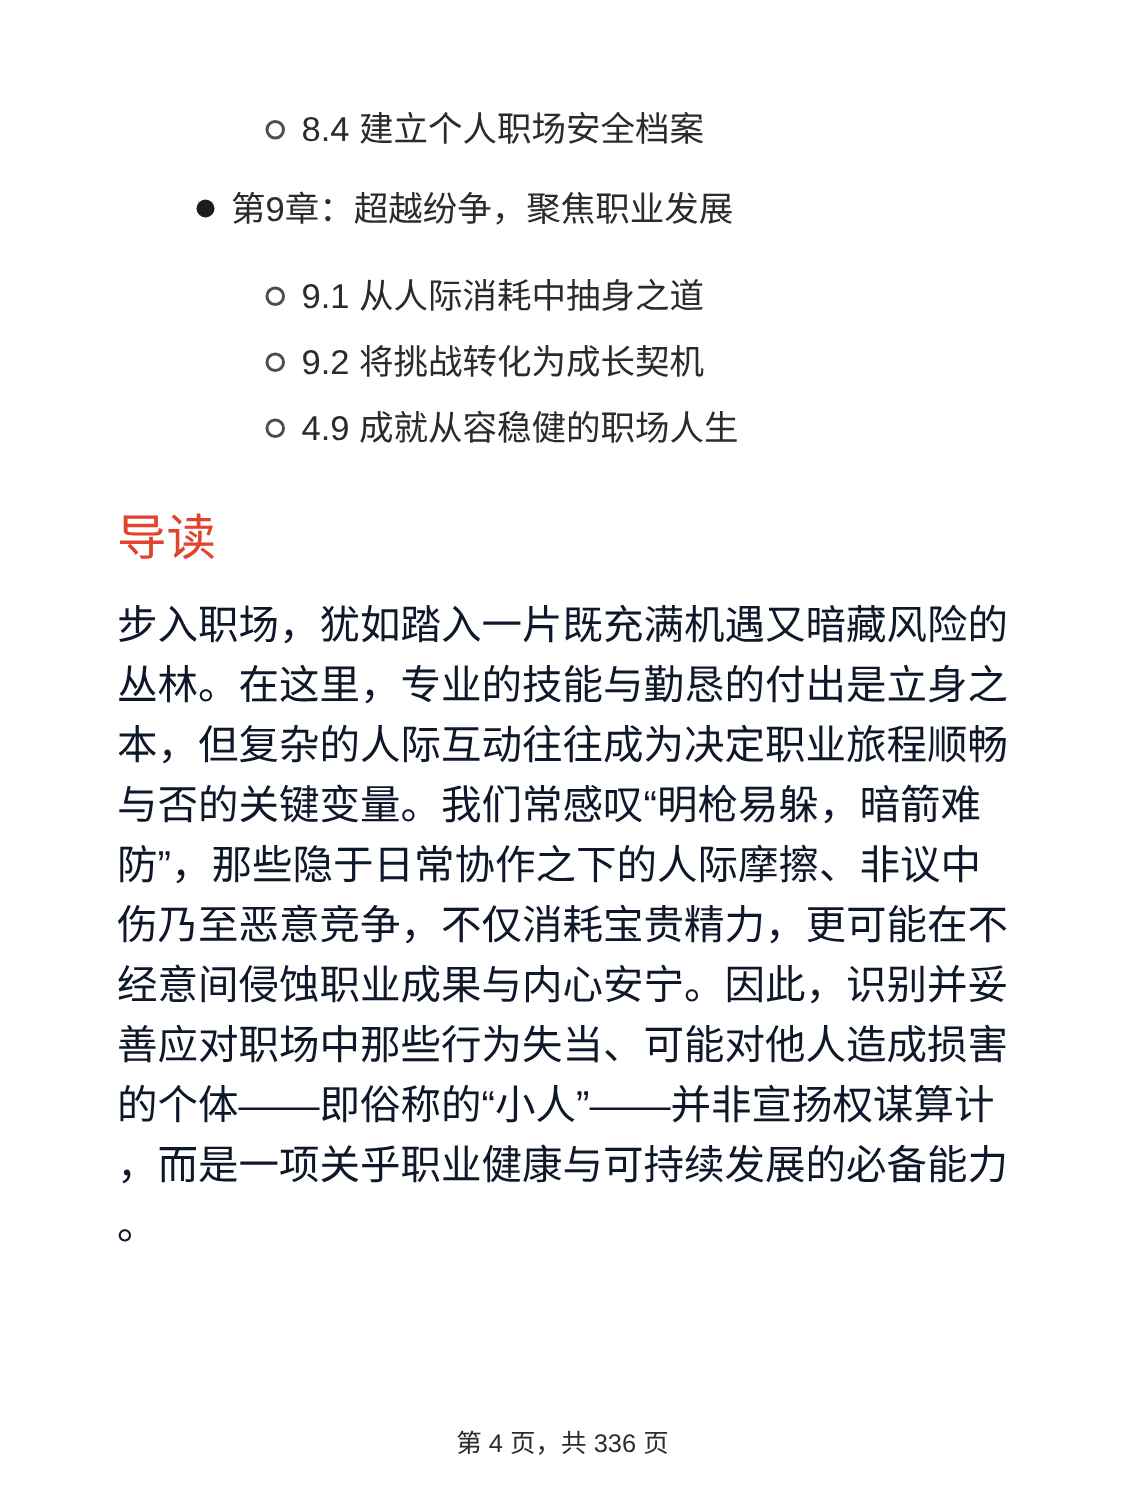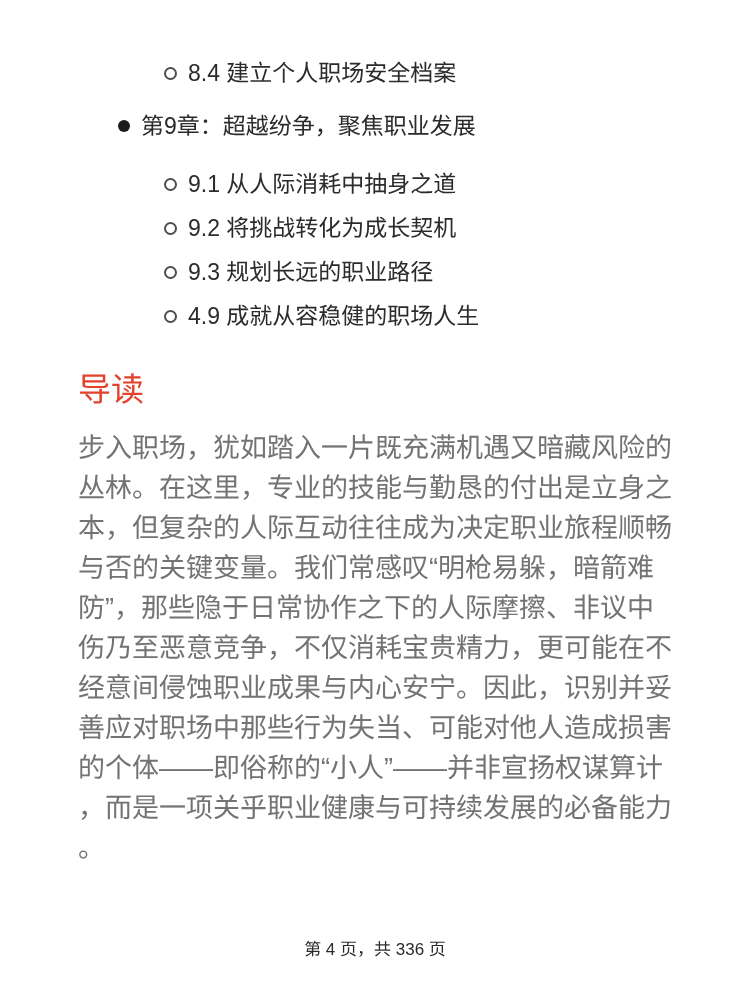--- a/index.html
+++ b/index.html
@@ -16,21 +16,21 @@
     color: #272727;
   }
   .page {
     position: relative;
     width: 750px;
     height: 1000px;
   }
   
   .toc {
     list-style: none;
-    margin: 0;
+    margin: 13px;
     padding: 58px 0 0 0;
   }
   .toc-row {
     display: flex;
     align-items: center;
     line-height: 30px;
     font-size: 23px;
     color: #2b2b2b;
   }
   .toc-row.level-1 { padding-left: 118px; }
@@ -63,21 +63,21 @@
     line-height: 44px;
     font-weight: normal;
     color: #e1432e;
   }
   
   .body-paragraph {
     margin: 16px 78px 0 78px;
     width: 594px;
     font-size: 27px;
     line-height: 40px;
-    color: #737373;
+    color: #0f172a;
     text-align: left;
     word-break: break-all;
     line-break: anywhere;
   }
   
   .footer {
     position: absolute;
     left: 0;
     right: 0;
     bottom: 39px;
@@ -104,24 +104,20 @@
     <li class="toc-row level-2">
       <span class="bullet bullet-circle"></span>
       <span>9.1 从人际消耗中抽身之道</span>
     </li>
     <li class="toc-row level-2">
       <span class="bullet bullet-circle"></span>
       <span>9.2 将挑战转化为成长契机</span>
     </li>
     <li class="toc-row level-2">
       <span class="bullet bullet-circle"></span>
-      <span>9.3 规划长远的职业路径</span>
-    </li>
-    <li class="toc-row level-2">
-      <span class="bullet bullet-circle"></span>
       <span>4.9 成就从容稳健的职场人生</span>
     </li>
   </ul>
 
   <h2 class="section-heading">导读</h2>
 
   <p class="body-paragraph">步入职场，犹如踏入一片既充满机遇又暗藏风险的丛林。在这里，专业的技能与勤恳的付出是立身之本，但复杂的人际互动往往成为决定职业旅程顺畅与否的关键变量。我们常感叹“明枪易躲，暗箭难防”，那些隐于日常协作之下的人际摩擦、非议中伤乃至恶意竞争，不仅消耗宝贵精力，更可能在不经意间侵蚀职业成果与内心安宁。因此，识别并妥善应对职场中那些行为失当、可能对他人造成损害的个体——即俗称的“小人”——并非宣扬权谋算计，而是一项关乎职业健康与可持续发展的必备能力。</p>
 
   <div class="footer">
     <span>第 4 页，共 336 页</span>

